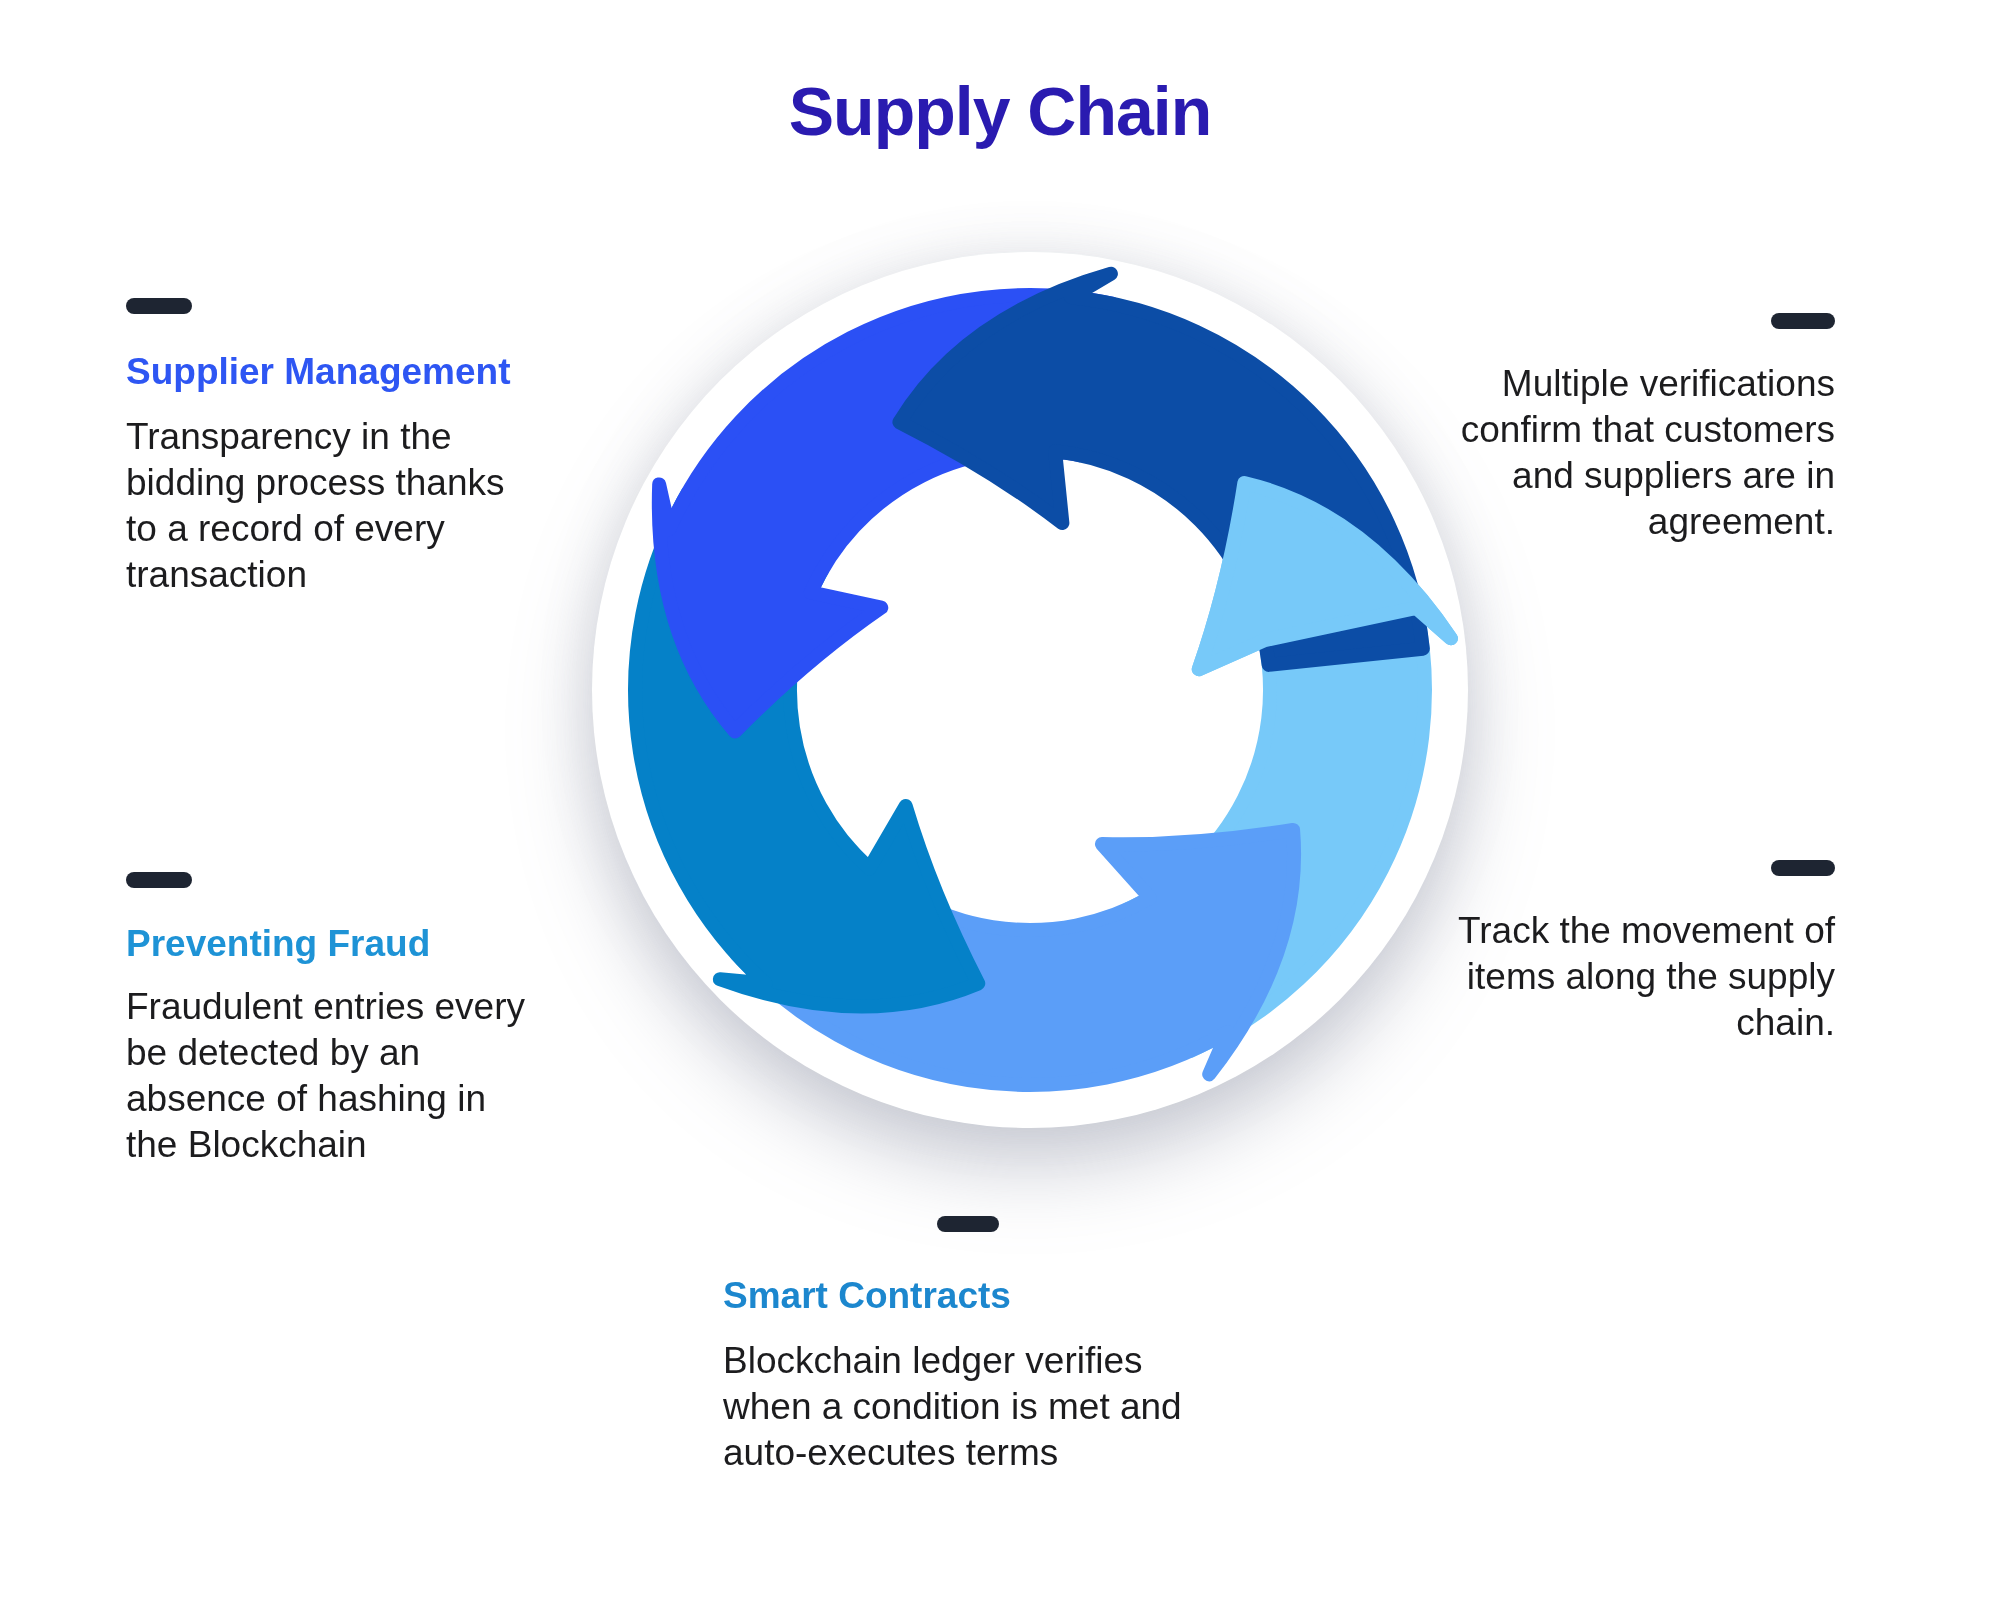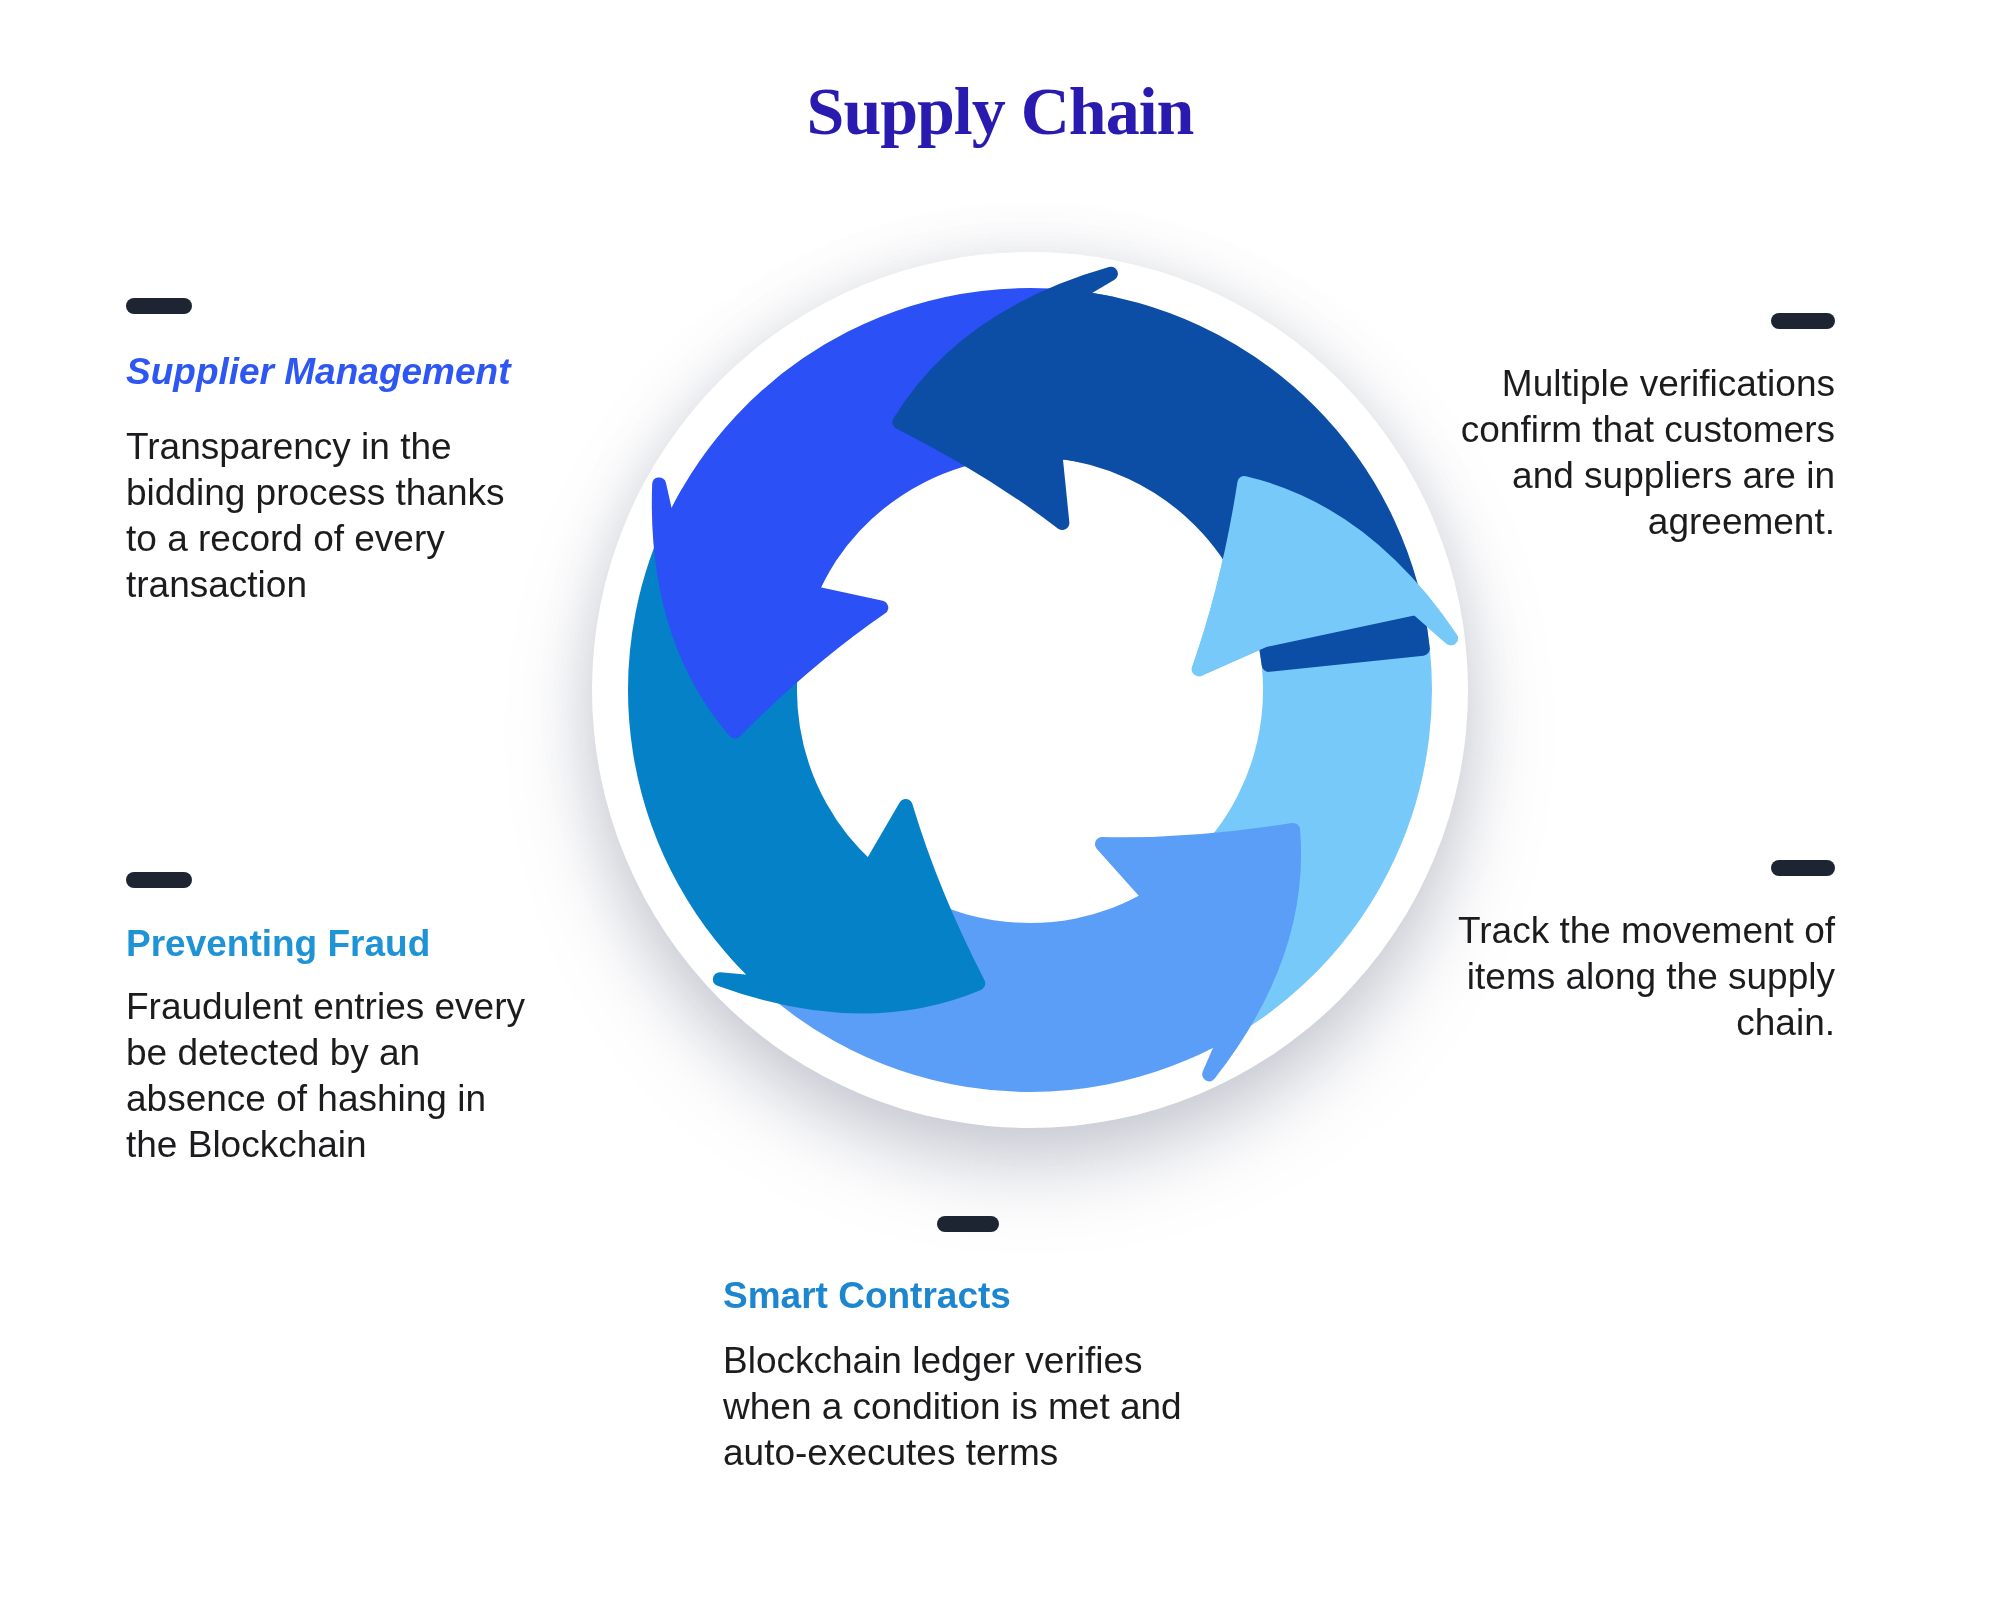--- a/index.html
+++ b/index.html
@@ -2,42 +2,42 @@
 <html><head>
 <meta charset="utf-8">
 <style>
   html,body{margin:0;padding:0;background:#ffffff;}
   #canvas{
     position:relative;width:2000px;height:1600px;overflow:hidden;
     background:#ffffff;font-family:"Liberation Sans",sans-serif;
   }
   .page-title{
     position:absolute;top:72px;left:0;width:2000px;text-align:center;
-    font-size:68px;font-weight:bold;letter-spacing:-1px;color:#2A1BB0;margin:0;font-family:Liberation Serif, serif;
+    font-size:68px;font-weight:bold;letter-spacing:-1px;color:#2A1BB0;margin:0;
   }
   
   .disc{
     position:absolute;left:592px;top:252px;width:876px;height:876px;border-radius:50%;
     background:#ffffff;
     box-shadow:0 40px 80px rgba(125,132,152,.38), 0 0 55px rgba(125,132,152,.16);
   }
   .cycle-svg{position:absolute;left:580px;top:240px;}
   
   .section{position:absolute;}
   .dash{height:16px;border-radius:9px;background:#1E2532;}
   .sec-title{font-weight:bold;font-size:37px;margin:0;line-height:1.2;}
   .sec-body{font-size:37px;line-height:1.24;color:#1C1C1E;margin:0;}
   .left-col{text-align:left;}
   .right-col{text-align:right;}
   .center-col{text-align:left;}
 
   
   #sec-supplier{left:126px;top:298px;width:410px;}
   #sec-supplier .dash{width:66px;margin-bottom:36px;}
-  #sec-supplier .sec-title{color:#2E56F3;margin-bottom:30px;font-style:italic;}
+  #sec-supplier .sec-title{color:#2E56F3;margin-bottom:20px;}
   
   #sec-ledger{right:165px;top:313px;width:420px;}
   #sec-ledger .dash{width:64px;margin-left:auto;margin-bottom:32px;}
   #sec-ledger .sec-title{color:#0C57B5;margin-bottom:16px;}
   
   #sec-fraud{left:126px;top:872px;width:410px;}
   #sec-fraud .dash{width:66px;margin-bottom:34px;}
   #sec-fraud .sec-title{color:#1E93D6;margin-bottom:18px;}
   
   #sec-trace{right:165px;top:860px;width:400px;}

